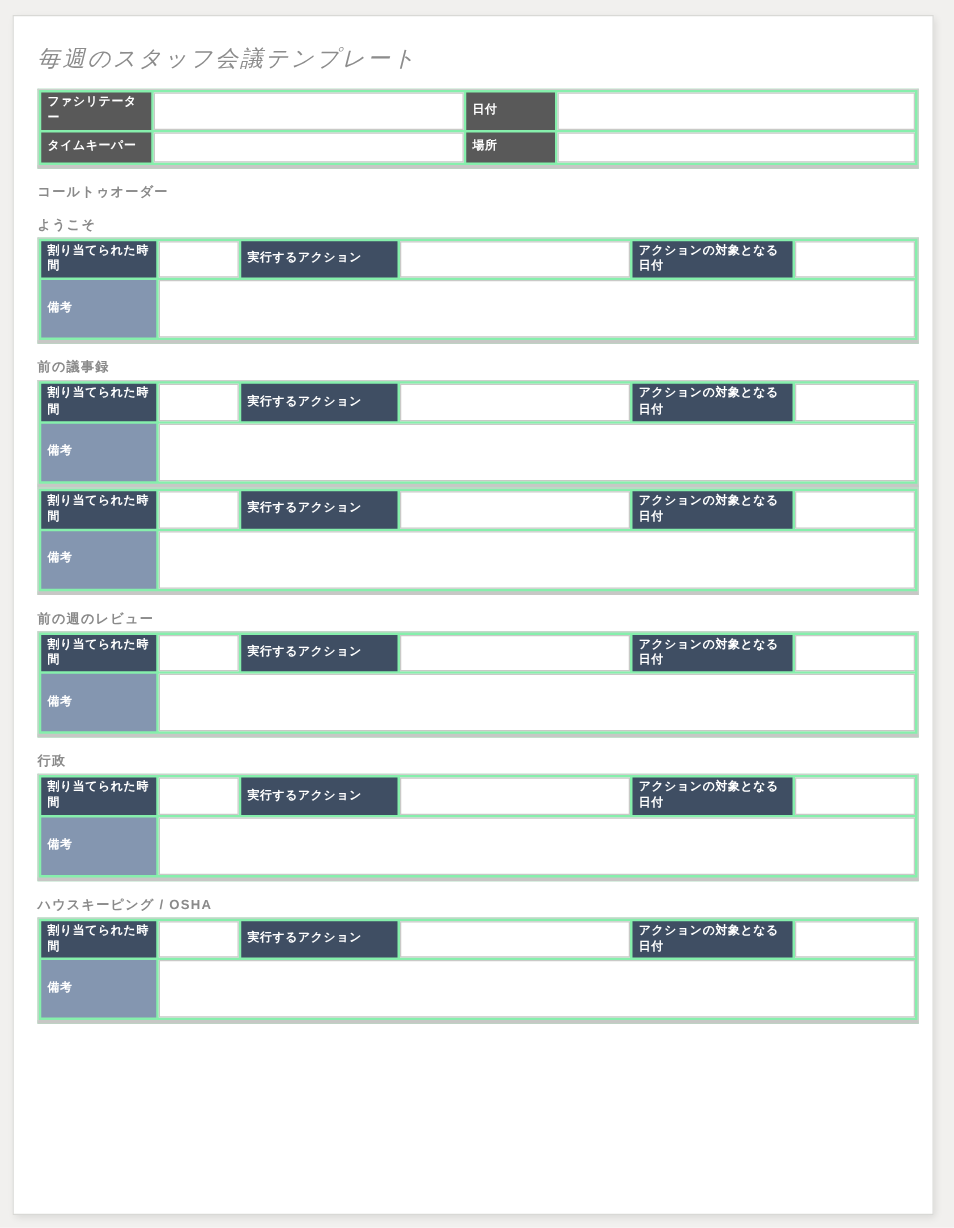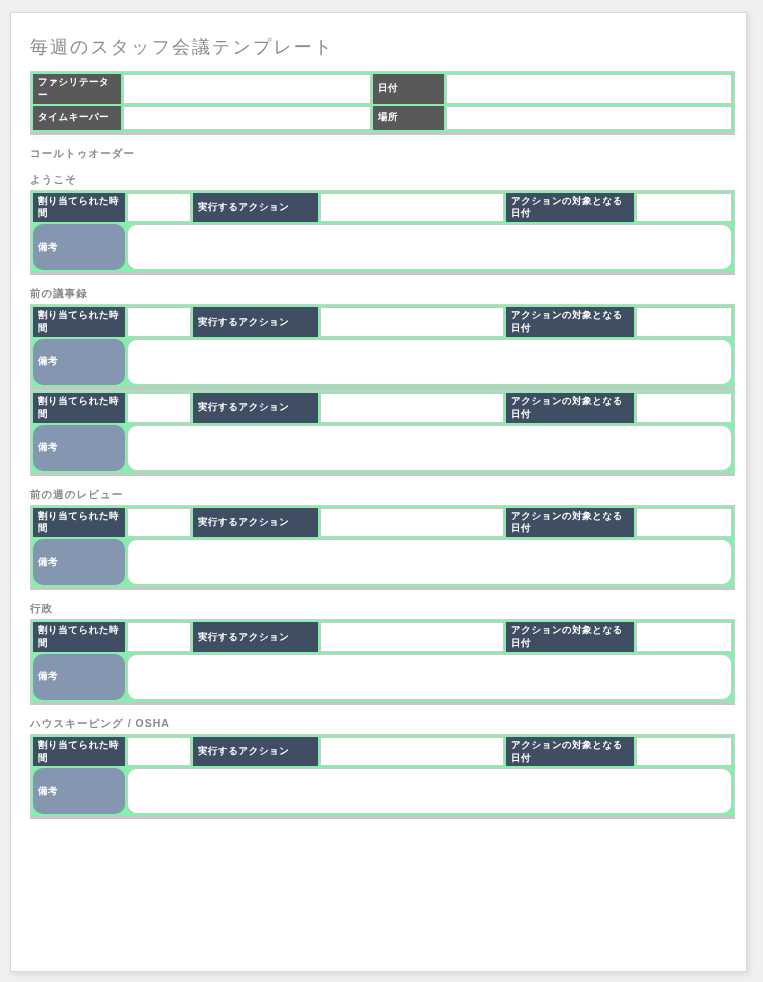--- a/index.html
+++ b/index.html
@@ -15,20 +15,21 @@
     border: 1px solid #d9d9d6;
     box-shadow: 2px 2px 6px rgba(0,0,0,0.10);
     padding: 18px 17px 0 19px;
     overflow: hidden;
   }
   .title {
     font-family: "DejaVu Serif", "Liberation Serif", serif;
     font-size: 18px; font-weight: normal;
     color: #8c8c8c; letter-spacing: 2px;
     margin: 4px 0 12px 0;
+    font-style: italic;
   }
   table {
     border-collapse: separate;
     border-spacing: 2px;
     table-layout: fixed;
     width: 703px;
     background: #86efac;
     border: 1px solid #cfcfcd;
     border-bottom: 3px solid #c7c7c5;
   }
@@ -51,21 +52,21 @@
   .info-table td { height: 24px; }
   .sec-heading {
     color: #8a8a8a; font-size: 10.5px; font-weight: bold;
     letter-spacing: 1px;
     margin: 12px 0 3px 0;
   }
   .cto-table tr.r1 td { height: 30px; }
   .cto-table tr.r2 td { height: 42px; }
   .cto-table tr.r3 td { height: 42px; }
   .agenda-table tr.hdr td   { height: 25px; }
-  .agenda-table tr.notes td { height: 46px; border-radius: 10px; }
+  .agenda-table tr.notes td { height: 46px; }
 </style>
 </head>
 <body>
 
 <div class="page">
 
   <h1 class="title">毎週のスタッフ会議テンプレート</h1>
 
   <table class="info-table">
     <colgroup>

